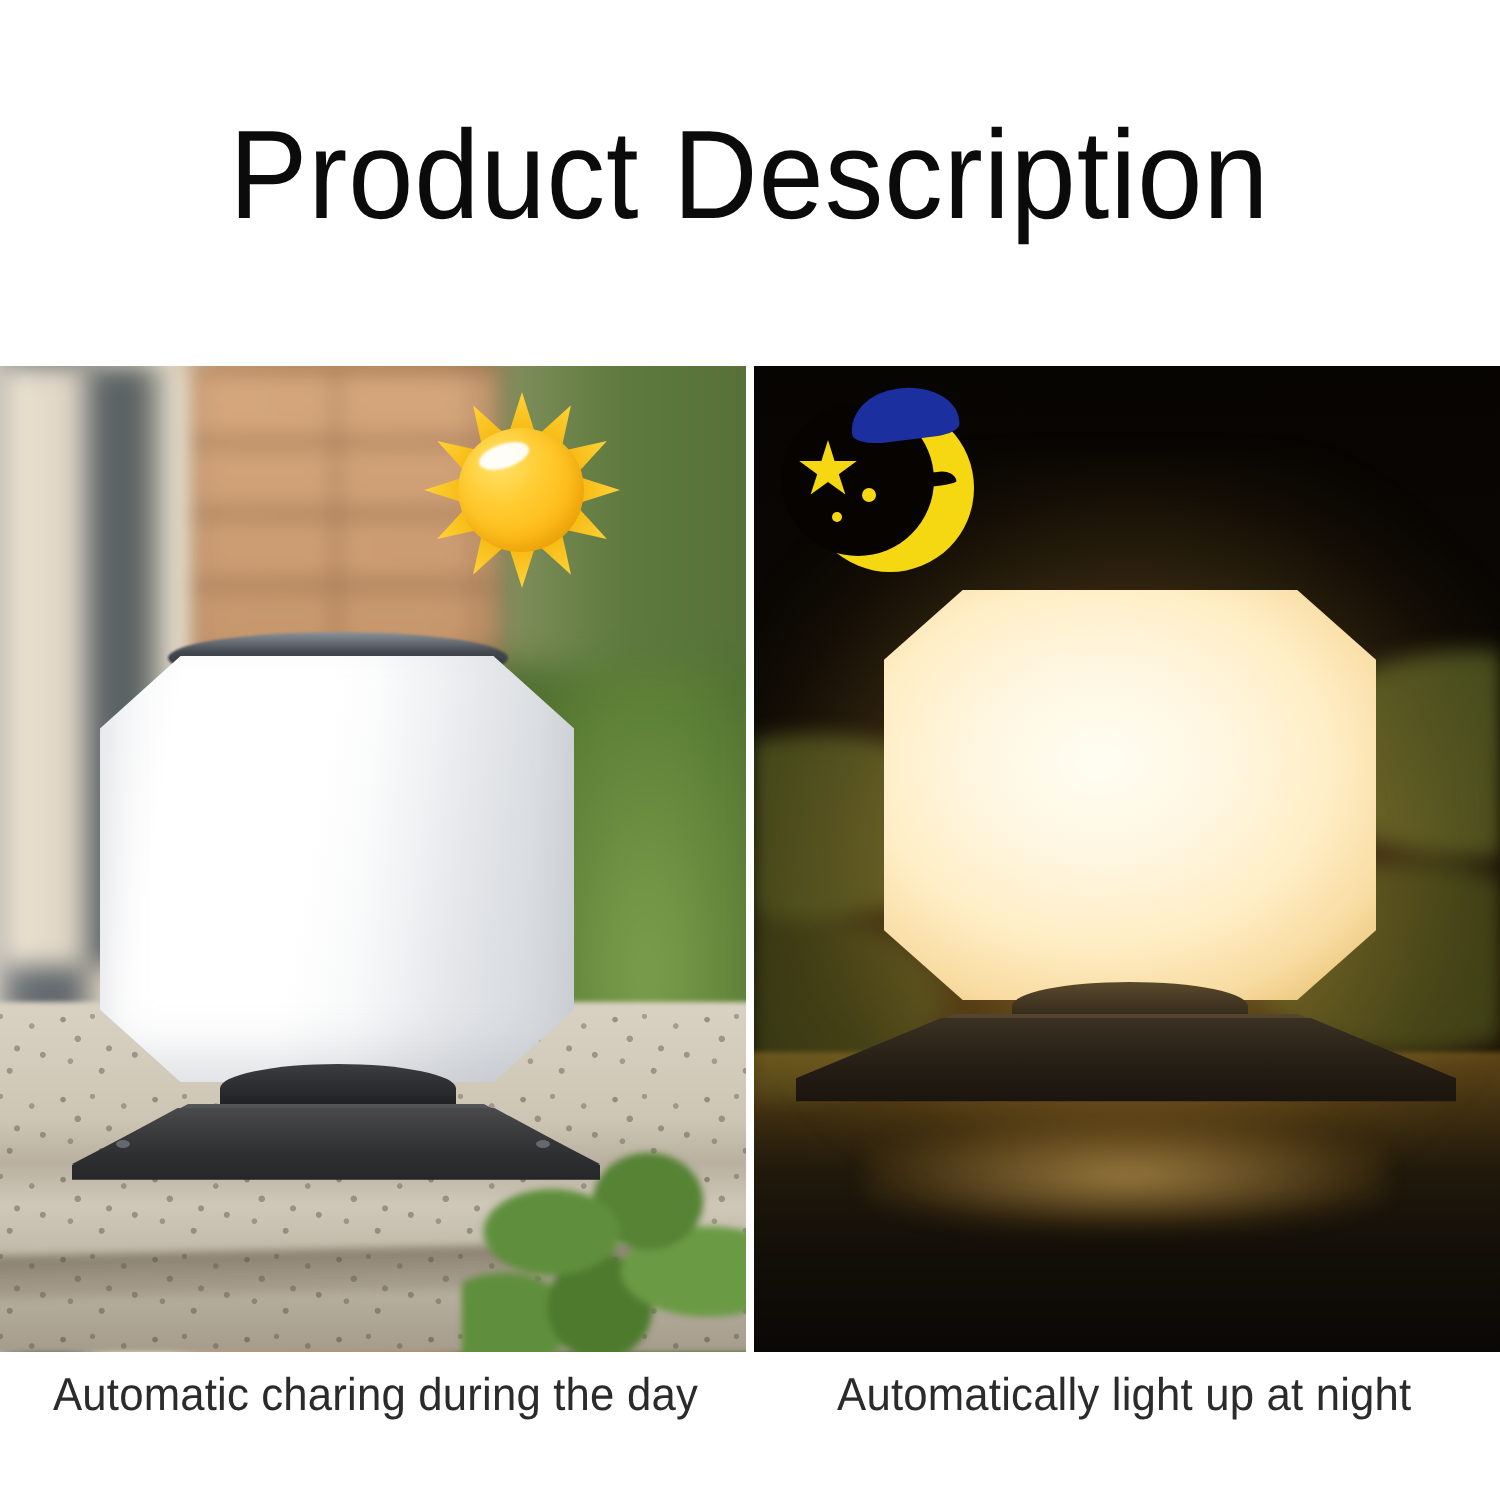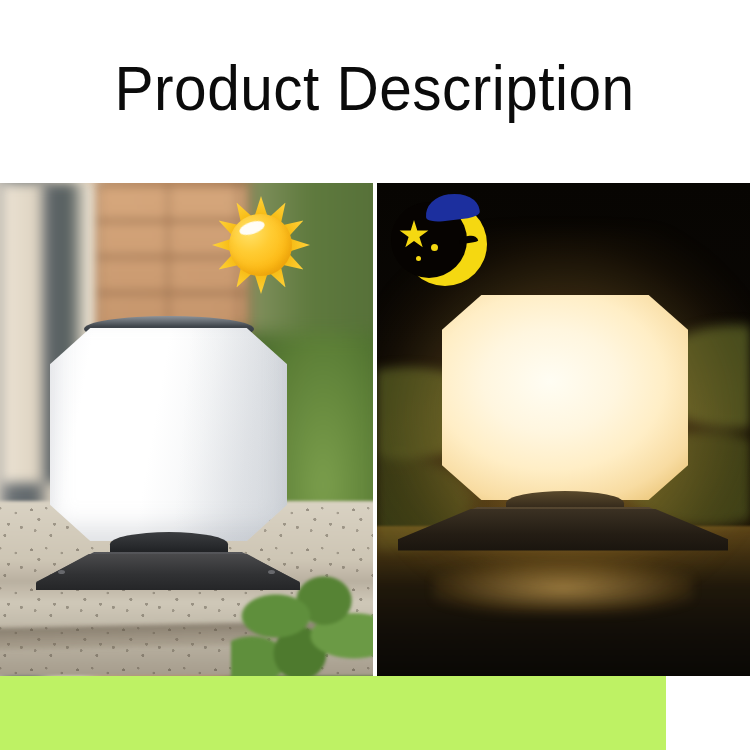--- a/index.html
+++ b/index.html
@@ -9,21 +9,21 @@
     height: 750px;
     overflow: hidden;
     background: #ffffff;
     font-family: "Liberation Sans", sans-serif;
   }
 
   .page {
     position: relative;
     width: 666px;
     height: 750px;
-    background: #bef264;
+    background: #4c1d95;
   }
 
   
   .title-bar {
     position: absolute;
     left: 0; top: 0;
     width: 750px; height: 183px;
     background: #ffffff;
     display: flex;
     align-items: center;
@@ -450,14 +450,22 @@
         </div>
         <div class="moon-cap"></div>
         <div class="moon-star"></div>
         <div class="moon-dot" style="left:32px; top:52px; width:7px; height:7px;"></div>
         <div class="moon-dot" style="left:17px; top:64px; width:5px; height:5px;"></div>
         <div class="moon-eye"></div>
       </div>
     </div>
   </div>
 
+  <div class="caption-row">
+    <div class="caption-cell">
+      <div class="caption-text">Automatic charing during the day</div>
+    </div>
+    <div class="caption-cell">
+      <div class="caption-text">Automatically light up at night</div>
+    </div>
+  </div>
 
 </div>
 
 </body></html>

